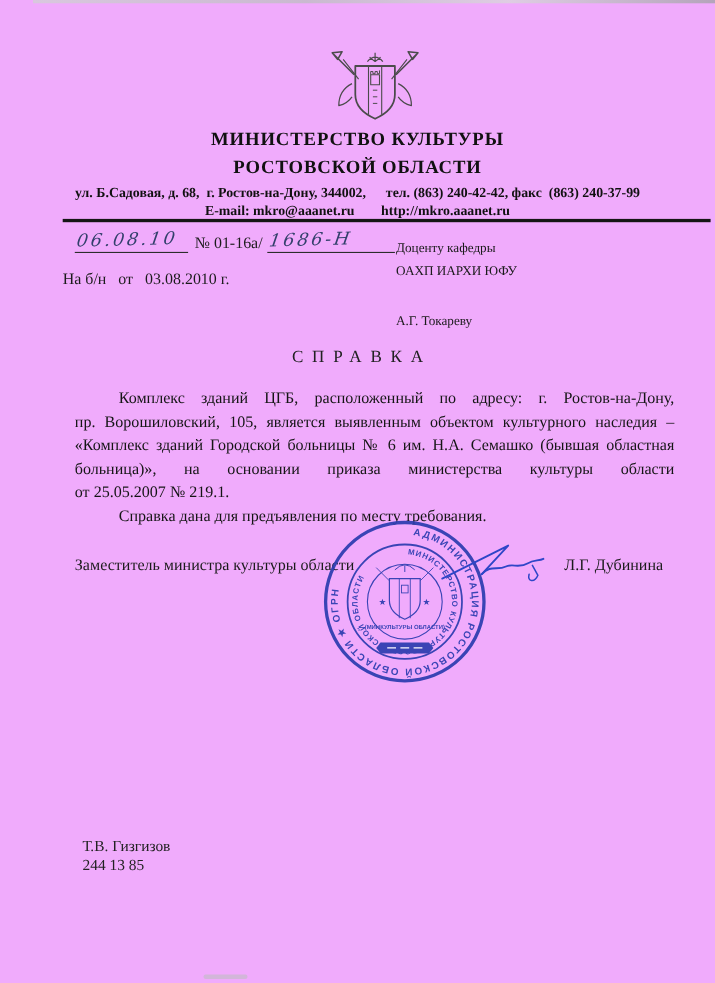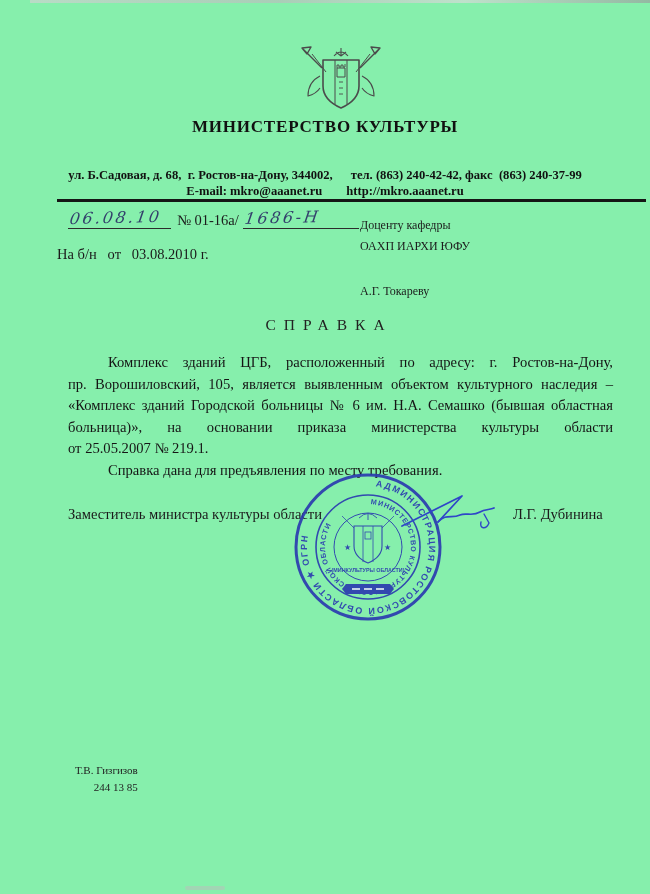--- a/index.html
+++ b/index.html
@@ -4,21 +4,21 @@
 <style>
   * { margin: 0; padding: 0; box-sizing: border-box; }
   html, body { width: 650px; height: 894px; }
   body {
     font-family: "Liberation Serif", serif;
     background: #ffffff;
     color: #1b1b1b;
     position: relative;
     overflow: hidden;
   }
-  .page { position: absolute; inset: 0; background: #86efac; }
+  .page { position: absolute; inset: 0; background: #f0abfc; }
 
   .scan-edge-top {
     position: absolute; top: 0; left: 30px; right: 0; height: 3px;
     background: linear-gradient(to right, #cfd3d1, #b9bfbc 40%, #d7dbd8 70%, #9aa19e);
     opacity: .7;
   }
   .scan-smudge {
     position: absolute; left: 185px; bottom: 4px; width: 40px; height: 4px;
     background: #b9c0bc; opacity: .55; border-radius: 2px;
   }
@@ -81,21 +81,21 @@
   .body-text .jline { text-align: justify; text-align-last: justify; }
   .body-text .ind { text-indent: 40px; }
 
   .sign-row { position: absolute; left: 68px; top: 506px; width: 545px; font-size: 14.6px; }
   .sign-pos { position: absolute; left: 0; top: 0; }
   .sign-name { position: absolute; left: 445px; top: 0; }
 
   .stamp { position: absolute; left: 286px; top: 468px; opacity: .92; }
   .ink-sign { position: absolute; left: 396px; top: 490px; }
 
-  .footer { position: absolute; left: 75px; top: 762px; font-size: 11px; line-height: 17px; color: #222; text-align: right; }
+  .footer { position: absolute; left: 75px; top: 762px; font-size: 14px; line-height: 17px; color: #222; }
 </style>
 </head>
 <body>
 
 <div class="page">
 
   <div class="scan-edge-top"></div>
   <div class="scan-smudge"></div>
 
   <div class="emblem">
@@ -112,20 +112,21 @@
       <path d="M41,18 h36 v26 q0,14 -18,22 q-18,-8 -18,-22 z" stroke-width="1.6"></path>
       <path d="M53,18 v44 M65,18 v44" stroke-width="1"></path>
 
       <rect x="55" y="26" width="8" height="9" stroke-width="1"></rect>
       <path d="M55,26 v-3 h2 v2 h2 v-2 h2 v2 h2 v-3" stroke-width="0.9"></path>
       <path d="M57,40 h4 M57,46 h4 M57,52 h4" stroke-width="0.9"></path>
     </svg>
   </div>
 
   <div class="org-name l1">МИНИСТЕРСТВО КУЛЬТУРЫ</div>
+  <div class="org-name l2">РОСТОВСКОЙ ОБЛАСТИ</div>
 
   <div class="contact-row addr">
     <span>ул. Б.Садовая, д. 68,  г. Ростов-на-Дону, 344002,</span>
     <span>тел. (863) 240-42-42, факс  (863) 240-37-99</span>
   </div>
   <div class="contact-row mail">
     <span>E-mail: mkro@aaanet.ru</span>
     <span>http://mkro.aaanet.ru</span>
   </div>
 

